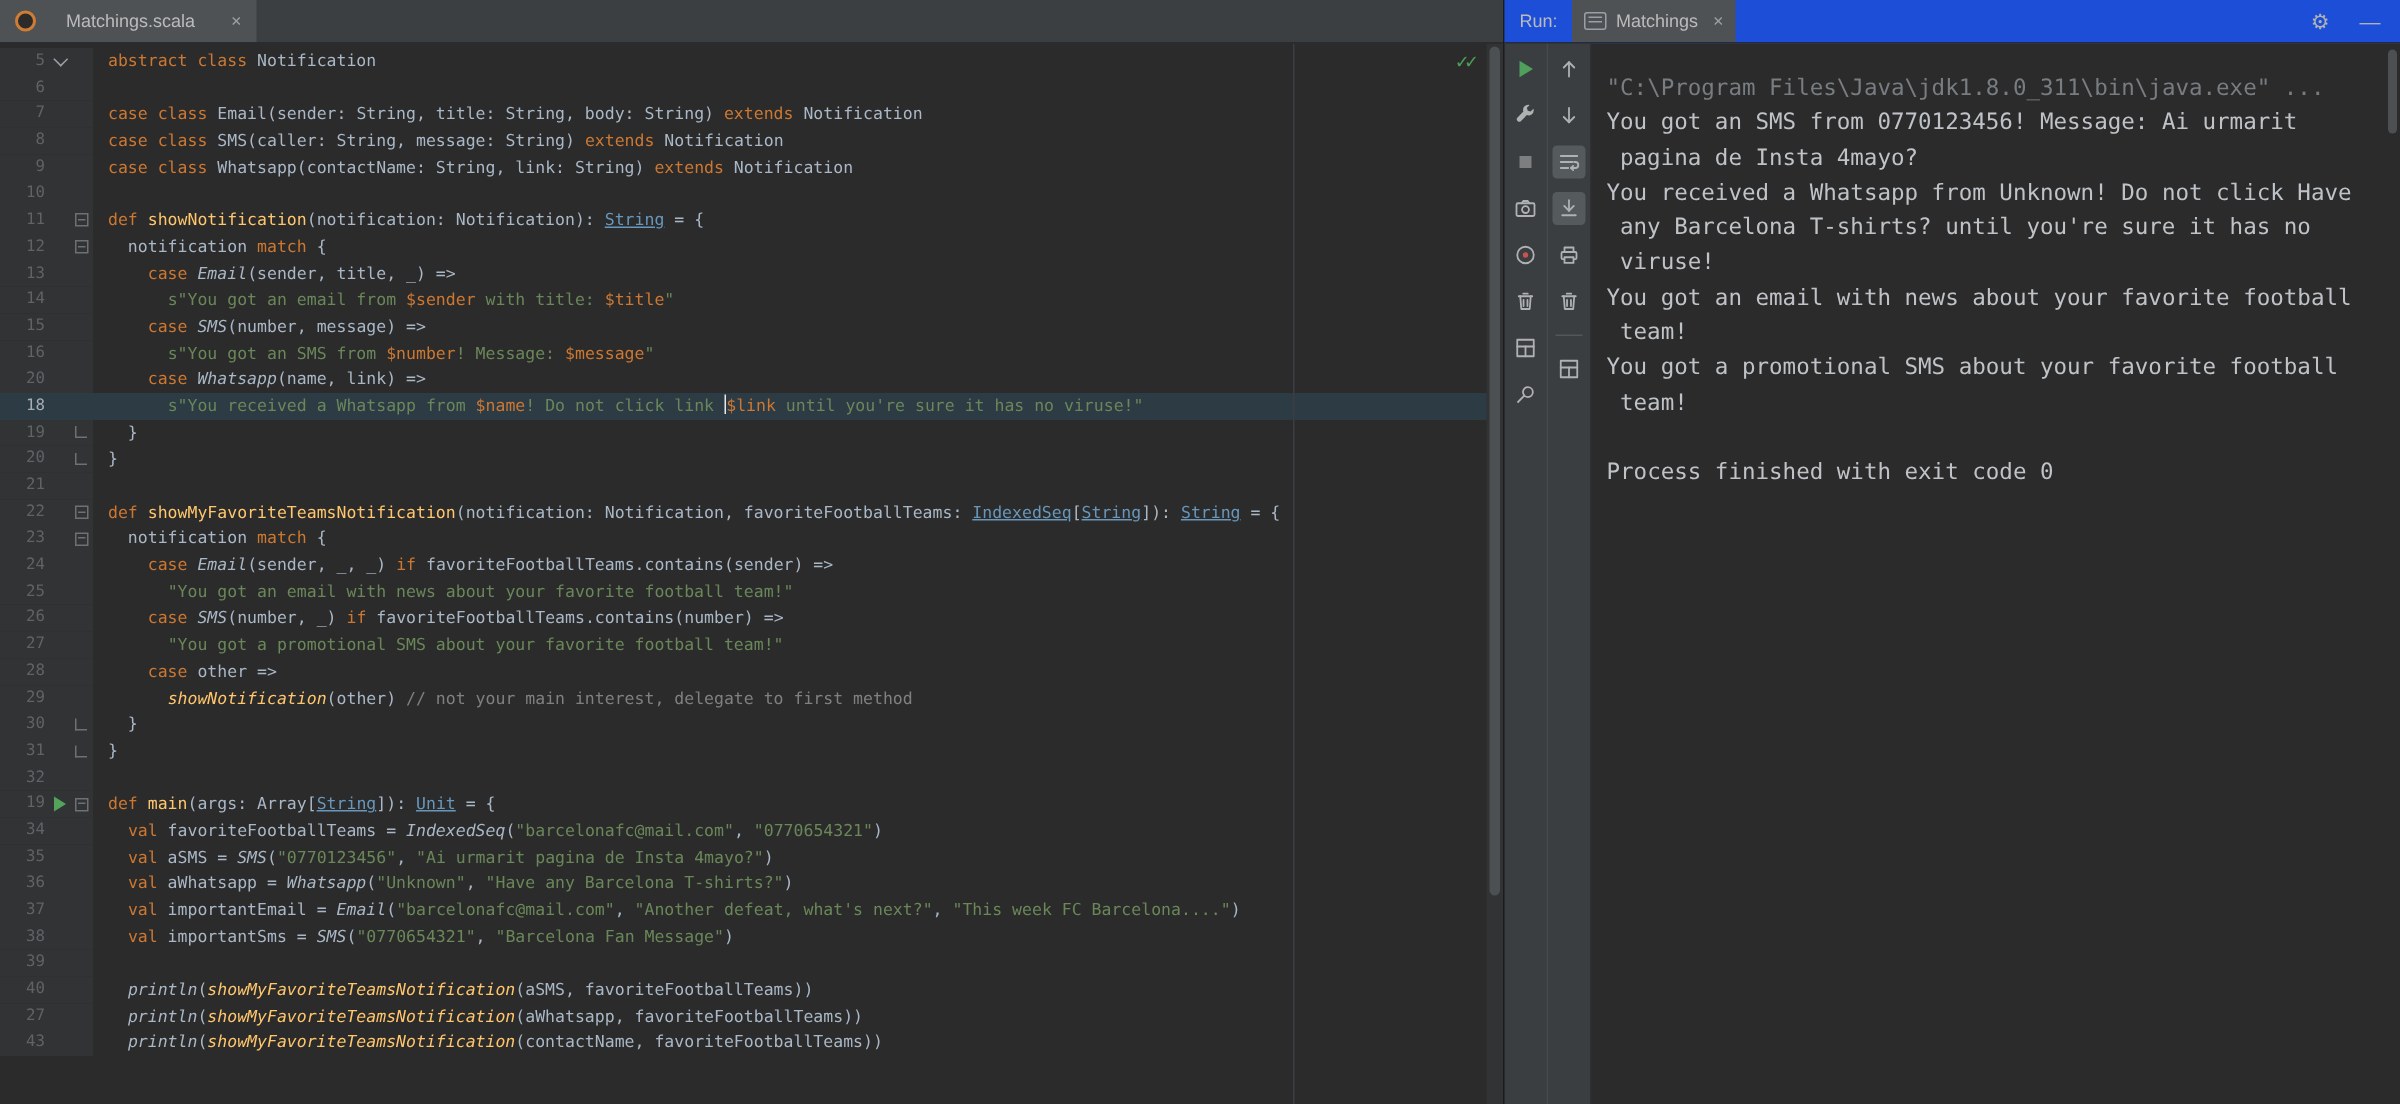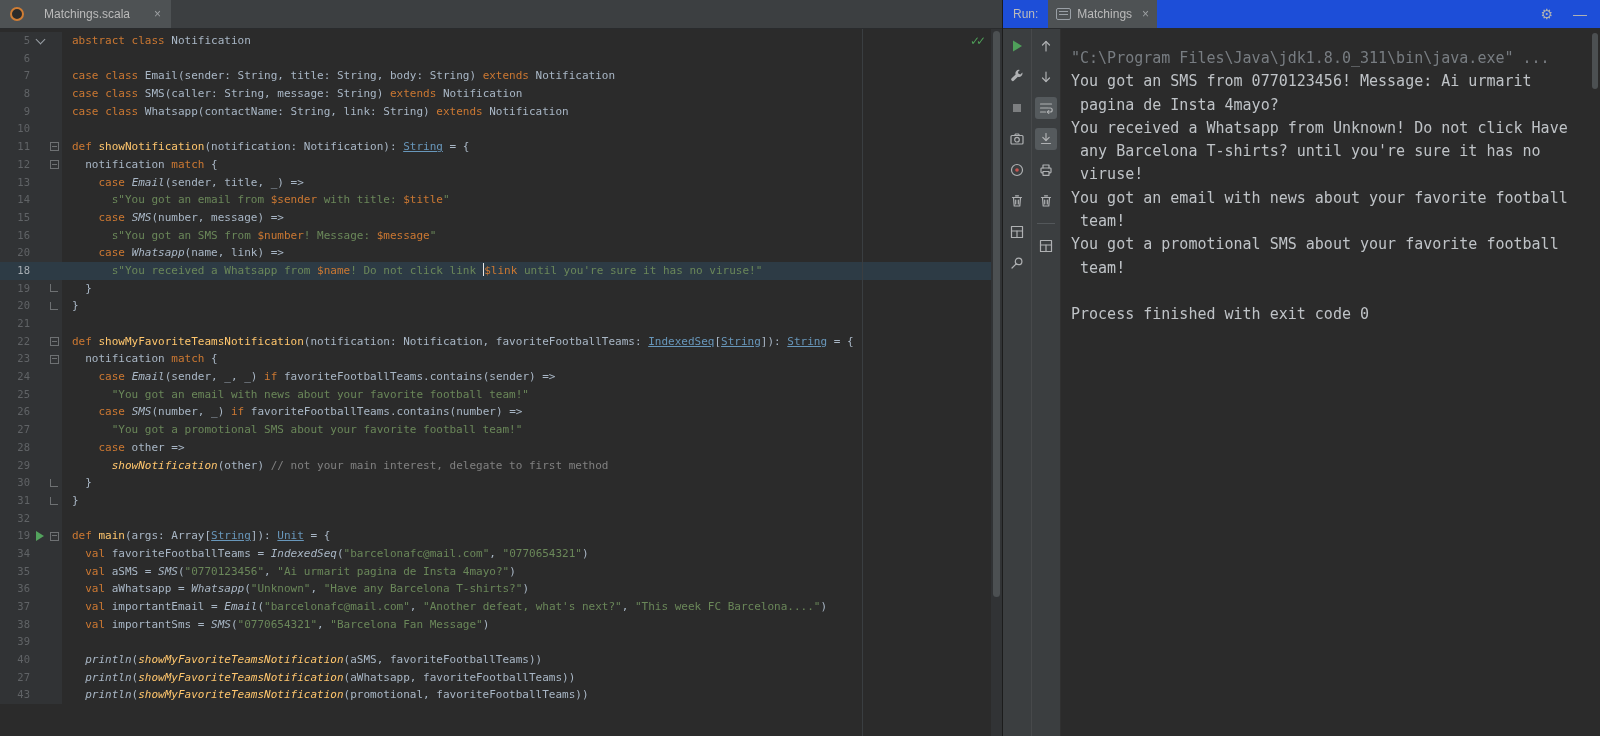--- a/index.html
+++ b/index.html
@@ -403,21 +403,21 @@
               <span class="gfold"></span>
             </div>
             <span class="code"><span class="tk-pl">  </span><span class="tk-ci">println</span><span class="tk-pl">(</span><span class="tk-fni">showMyFavoriteTeamsNotification</span><span class="tk-pl">(aWhatsapp, favoriteFootballTeams))</span></span>
           </div>
           <div class="row">
             <div class="gutter">
               <span class="ln">43</span>
               <span class="gicon"></span>
               <span class="gfold"></span>
             </div>
-            <span class="code"><span class="tk-pl">  </span><span class="tk-ci">println</span><span class="tk-pl">(</span><span class="tk-fni">showMyFavoriteTeamsNotification</span><span class="tk-pl">(promotional, favoriteFootballTeams))</span></span>
+            <span class="code"><span class="tk-pl">  </span><span class="tk-ci">println</span><span class="tk-pl">(</span><span class="tk-fni">showMyFavoriteTeamsNotification</span><span class="tk-pl">(contactName, favoriteFootballTeams))</span></span>
           </div>
         </div>
       <div class="margin-guide"></div>
       <div class="inspections">✓✓</div>
       <div class="ed-scrollbar">
         <div class="ed-thumb"></div>
       </div>
     </div>
   </div>
 

